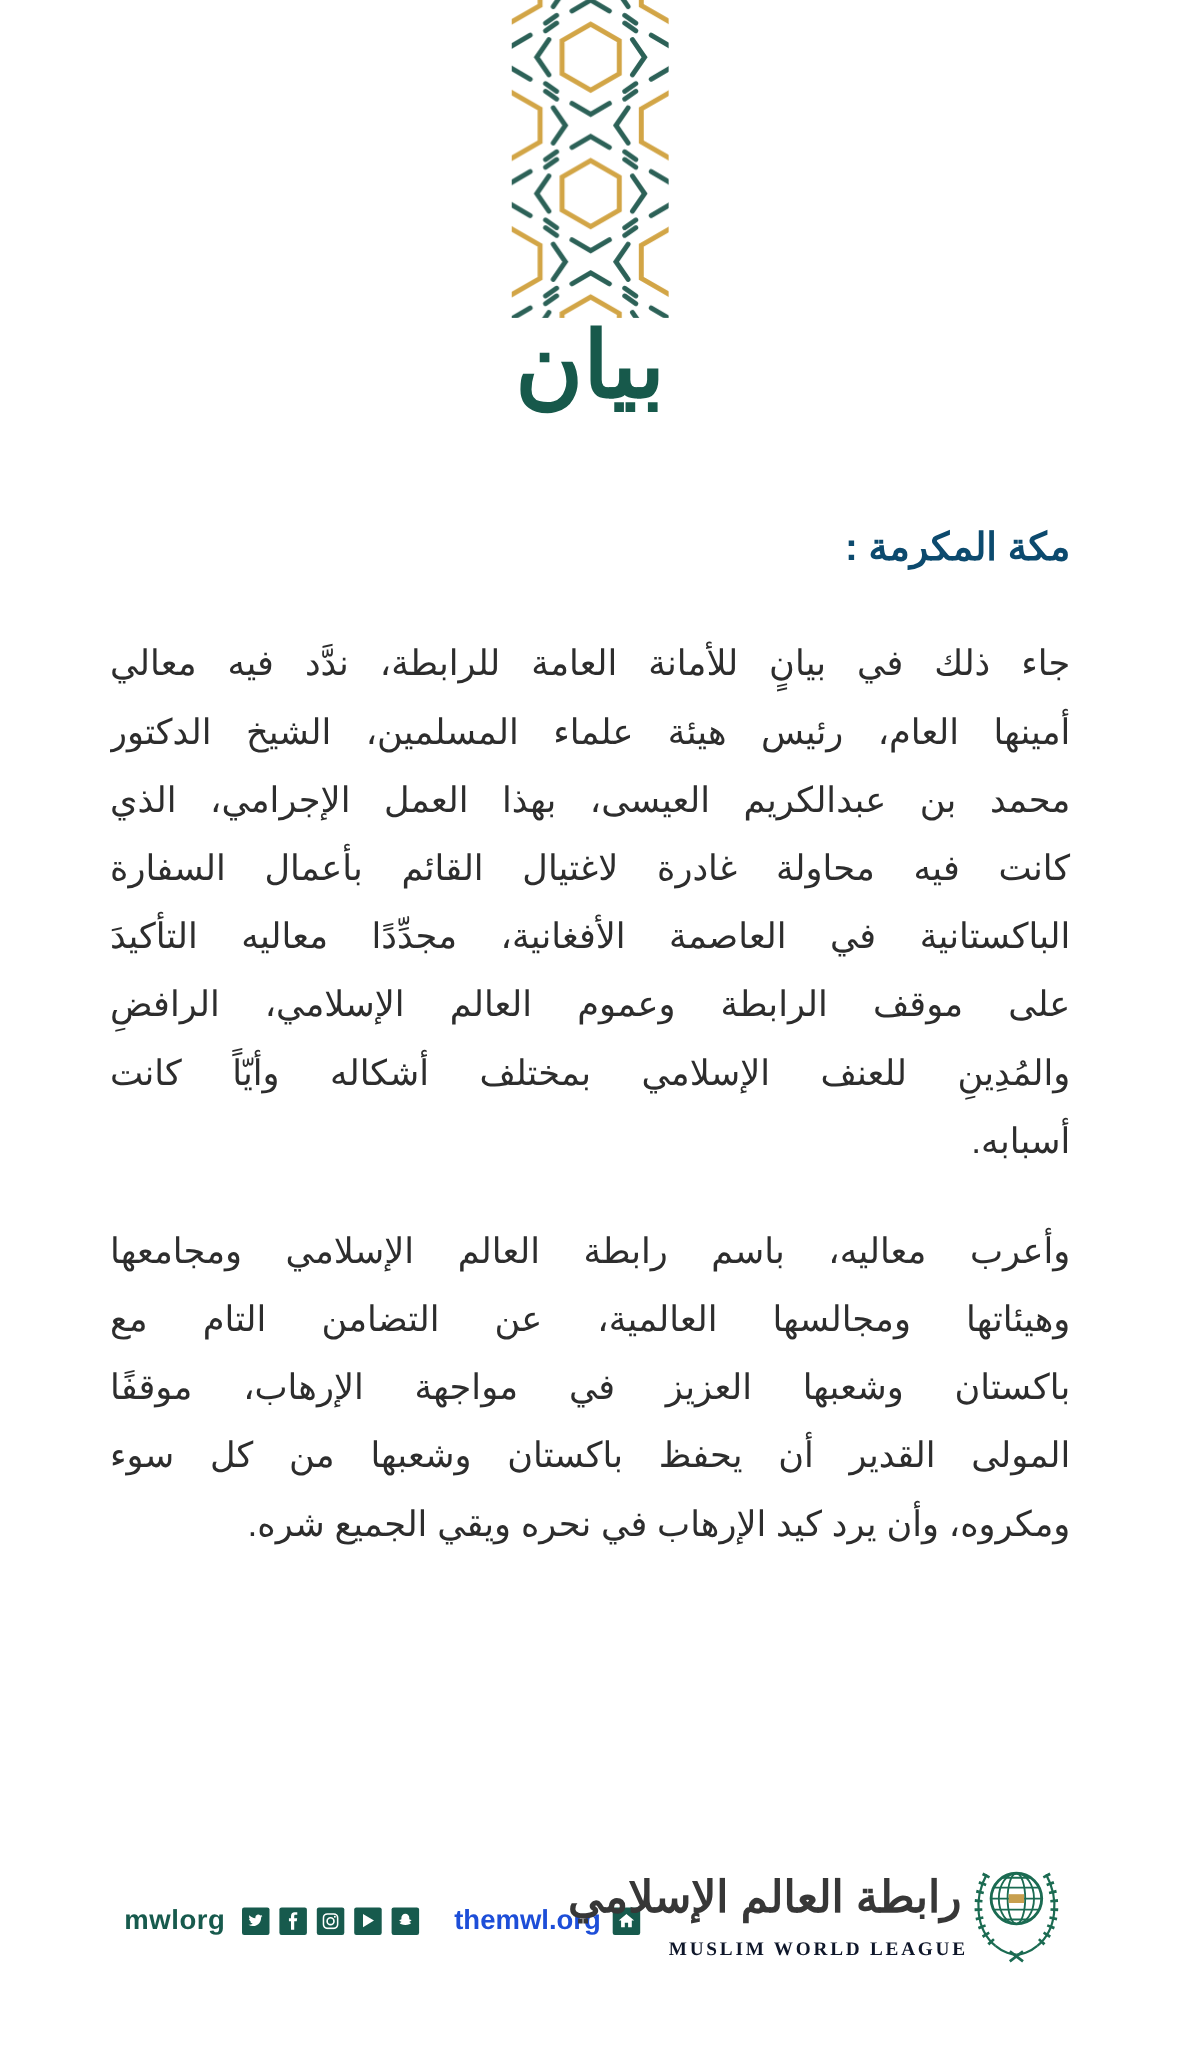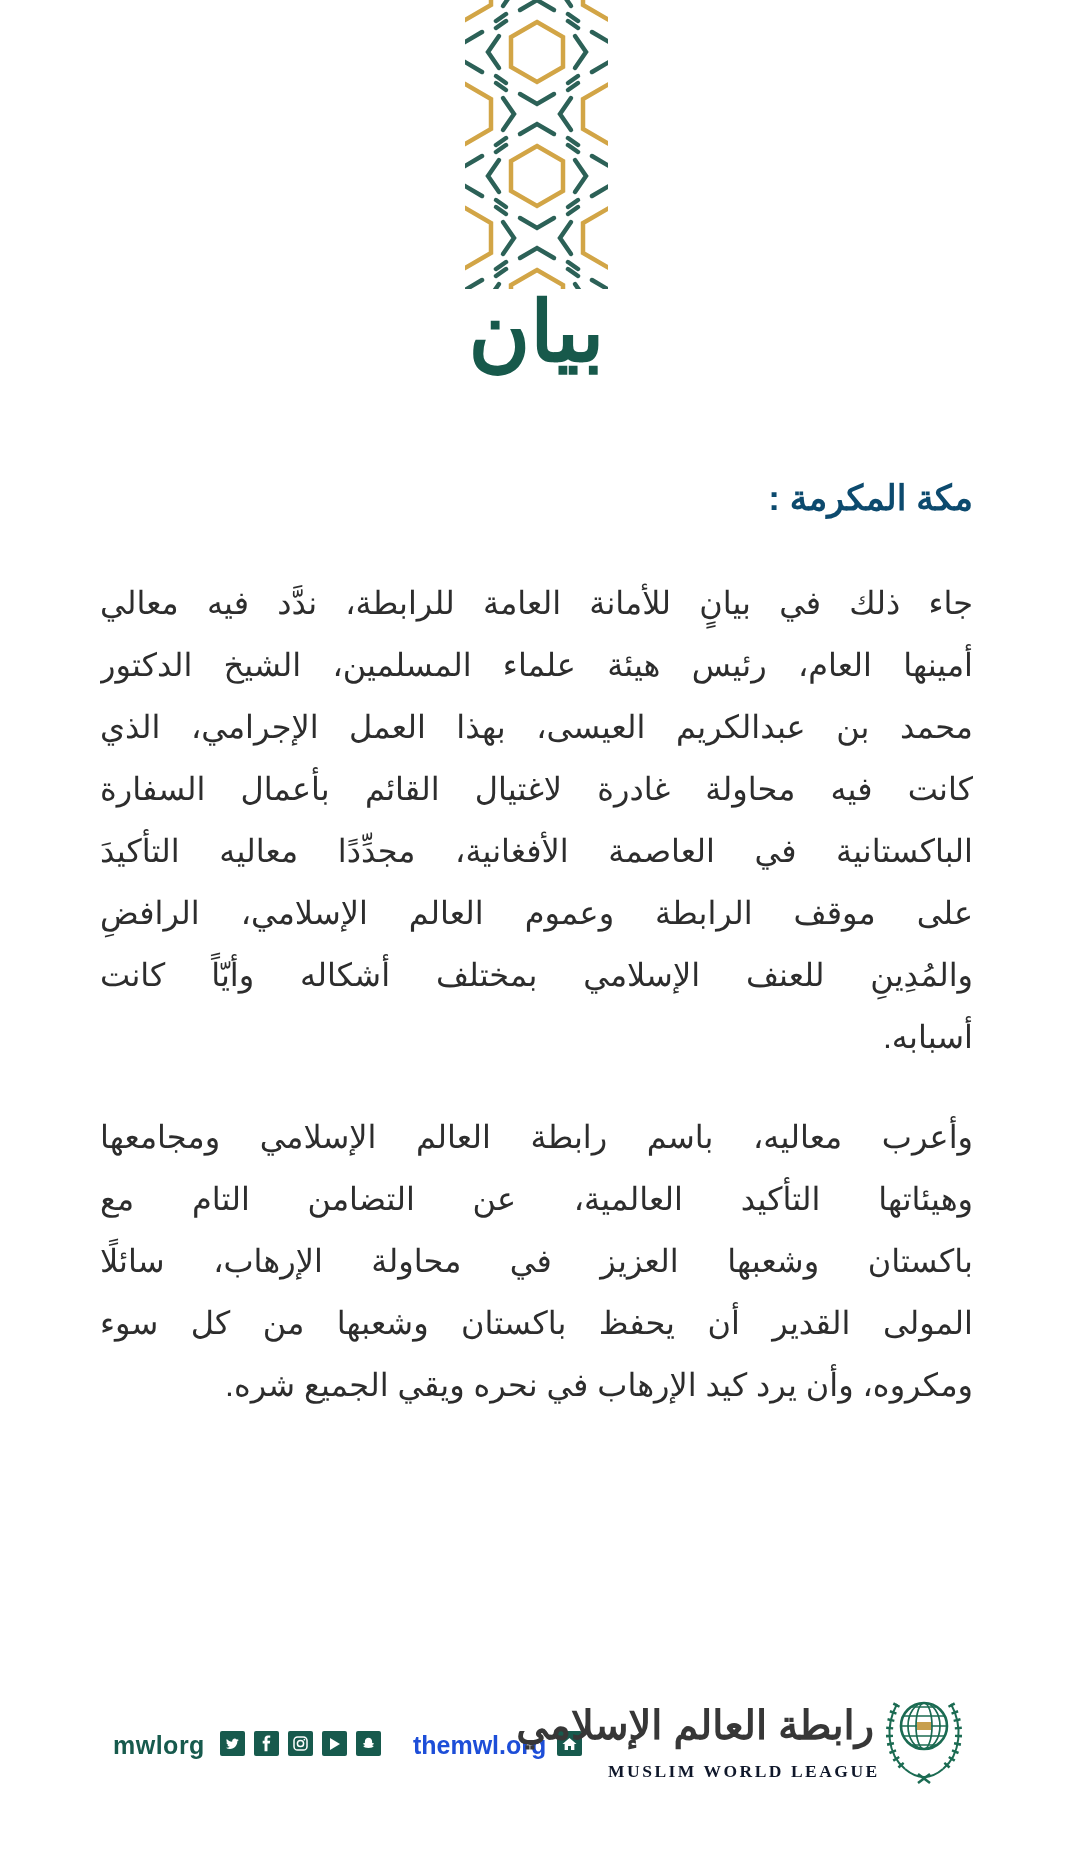--- a/index.html
+++ b/index.html
@@ -18,21 +18,21 @@
   .loc{font-size:35px;font-weight:700;line-height:56px;color:#0c4a6e;text-align:right;}
   .para{margin:0;}
   .para1{margin-top:8px;}
   .para2{margin-top:46px;}
   .para3{margin-top:38px;}
   .line{
     font-size:32px;line-height:62px;height:62px;
     text-align:justify;text-align-last:justify;overflow:hidden;
   }
   .lastline{text-align-last:right;}
-  .footer-left{position:absolute;left:113px;top:1731px;display:flex;align-items:flex-start;height:30px;}
+  .footer-left{position:absolute;left:113px;top:1731px;display:flex;align-items:center;height:30px;}
   .handle{color:#175A4D;font-size:25px;font-weight:700;letter-spacing:.5px;}
   .icons{display:flex;margin-left:15px;}
   .sq{
     width:25px;height:25px;background:#175A4D;border-radius:2px;margin-right:9px;
     display:flex;align-items:center;justify-content:center;flex:none;
   }
   .sq:last-child{margin-right:0;}
   .site{margin-left:32px;color:#1d4ed8;font-size:25px;font-weight:700;}
   .homesq{margin-left:11px;}
   .logo{position:absolute;top:1692px;left:608px;width:358px;display:flex;align-items:flex-start;}
@@ -88,22 +88,22 @@
     <div class="line">محمد بن عبدالكريم العيسى، بهذا العمل الإجرامي، الذي</div>
     <div class="line">كانت فيه محاولة غادرة لاغتيال القائم بأعمال السفارة</div>
     <div class="line">الباكستانية في العاصمة الأفغانية، مجدِّدًا معاليه التأكيدَ</div>
     <div class="line">على موقف الرابطة وعموم العالم الإسلامي، الرافضِ</div>
     <div class="line">والمُدِينِ للعنف الإسلامي بمختلف أشكاله وأيّاً كانت</div>
     <div class="line lastline">أسبابه.</div>
   </div>
 
   <div class="para para3">
     <div class="line">وأعرب معاليه، باسم رابطة العالم الإسلامي ومجامعها</div>
-    <div class="line">وهيئاتها التأكيد العالمية، عن التضامن التام مع</div>
-    <div class="line">باكستان وشعبها العزيز في محاولة الإرهاب، سائلًا</div>
+    <div class="line">وهيئاتها ومجالسها العالمية، عن التضامن التام مع</div>
+    <div class="line">باكستان وشعبها العزيز في مواجهة الإرهاب، موقفًا</div>
     <div class="line">المولى القدير أن يحفظ باكستان وشعبها من كل سوء</div>
     <div class="line lastline">ومكروه، وأن يرد كيد الإرهاب في نحره ويقي الجميع شره.</div>
   </div>
 </div>
 
 <div class="footer-left">
   <span class="handle">mwlorg</span>
   <div class="icons">
     <div class="sq">
       <svg width="16" height="14" viewBox="0 0 24 24" fill="#ffffff">

